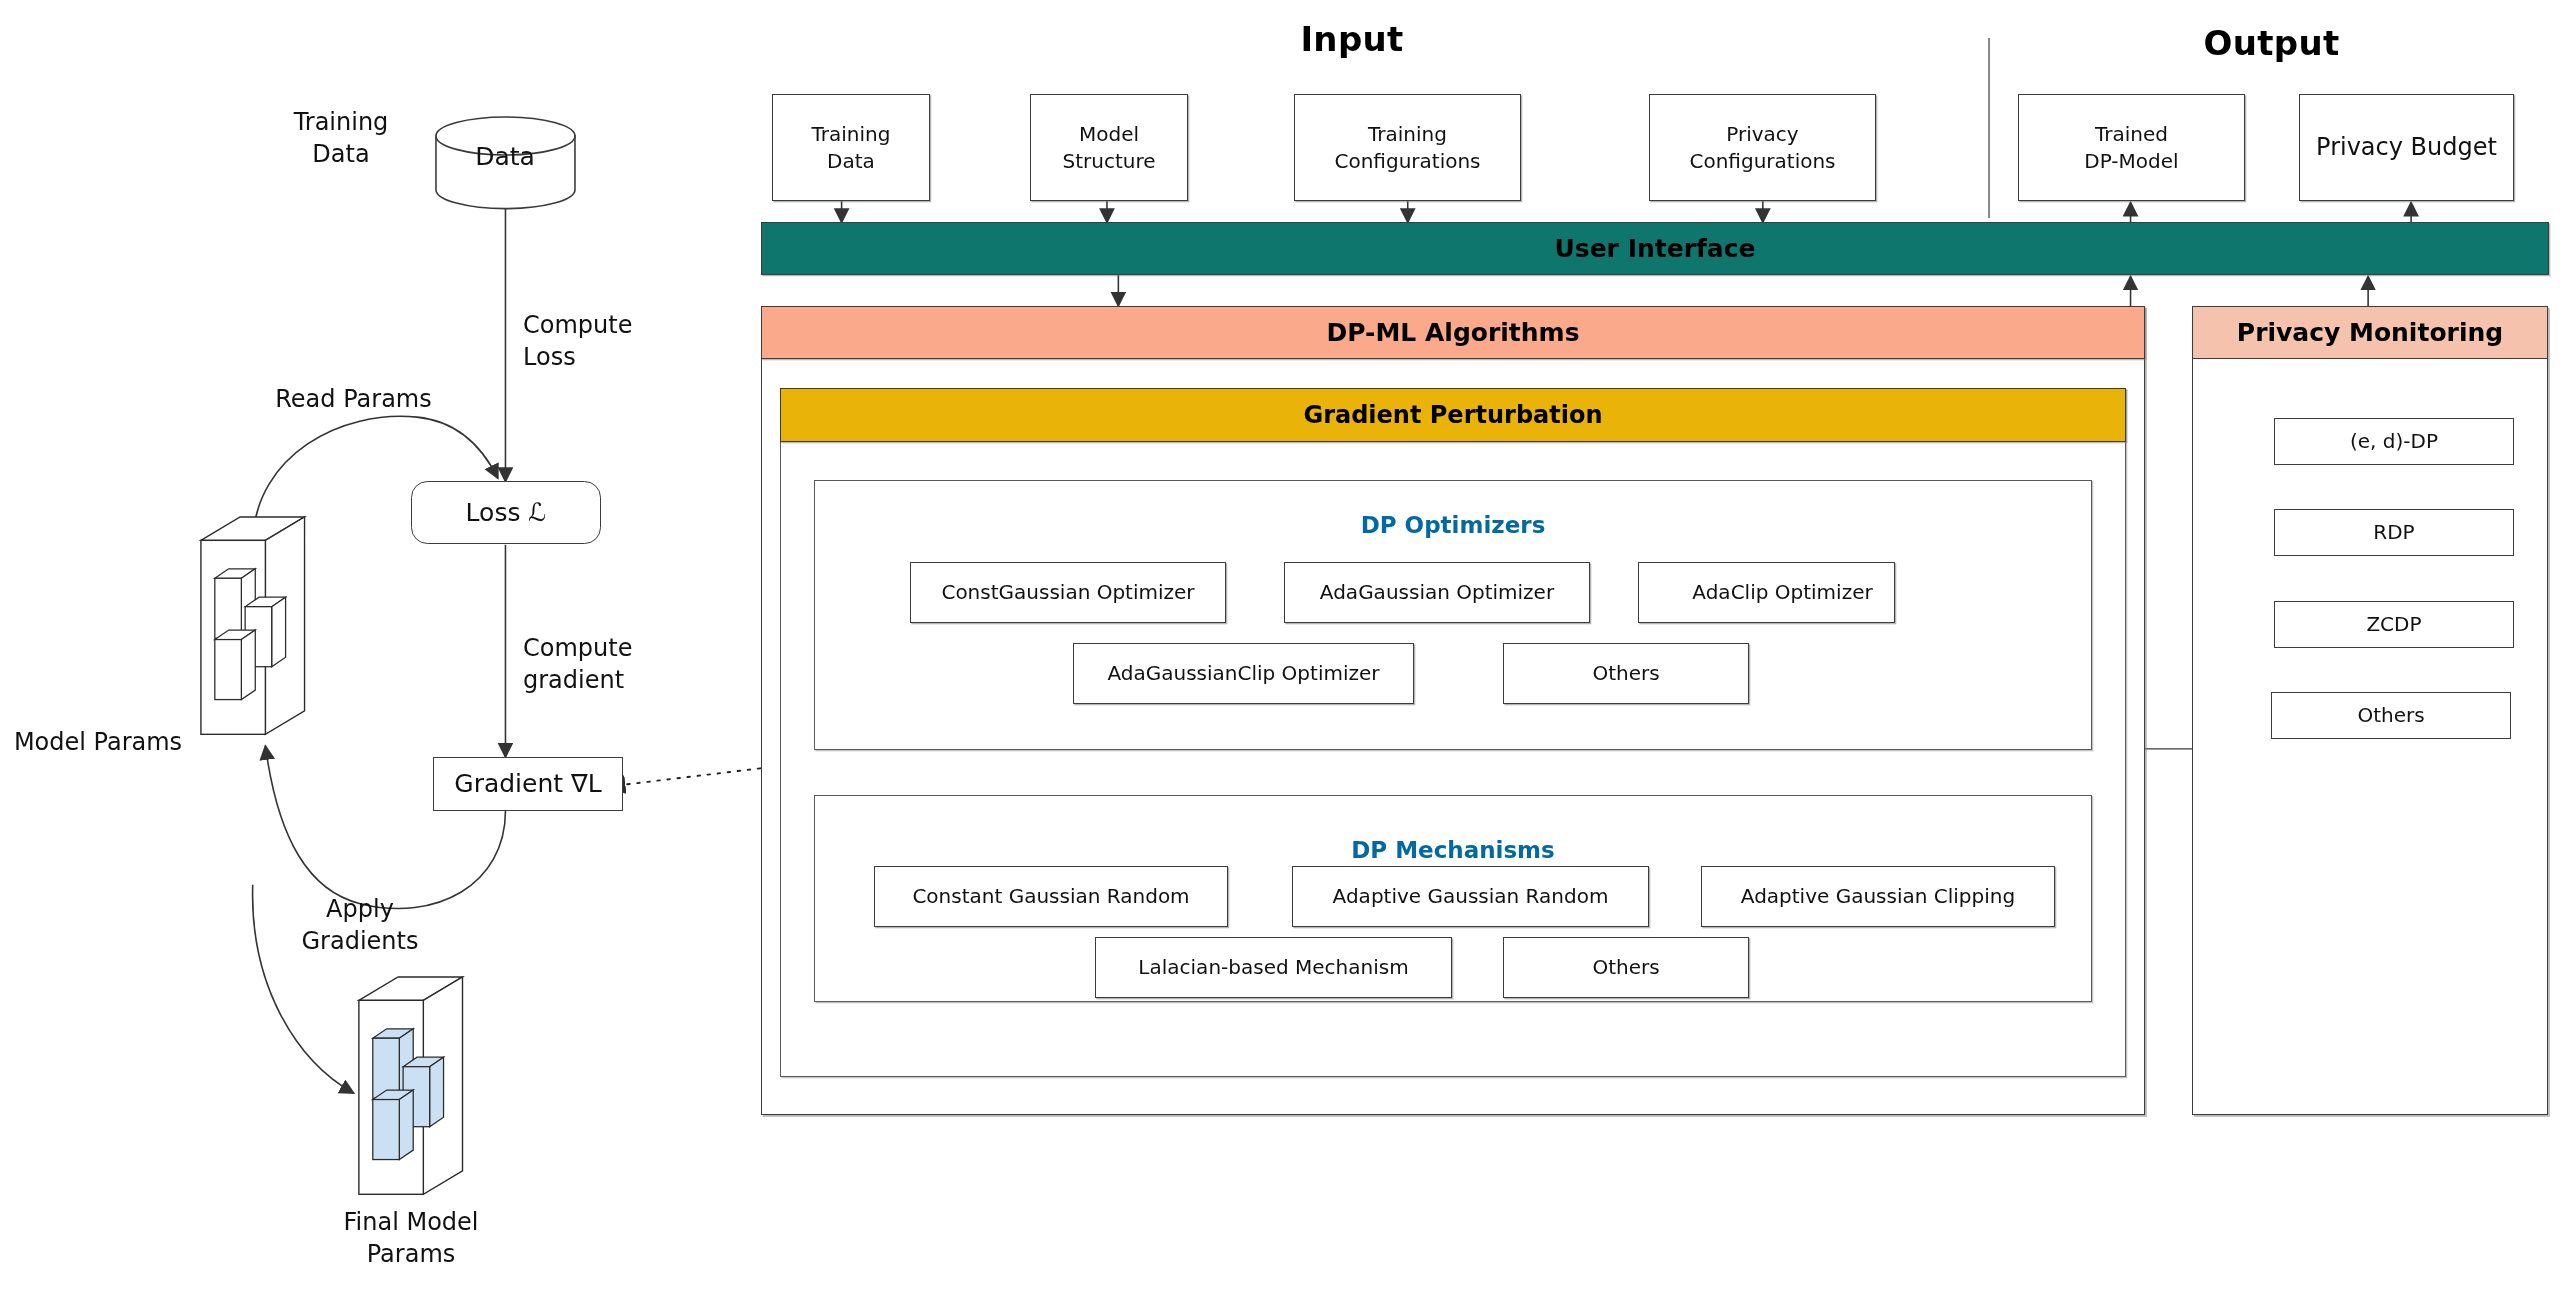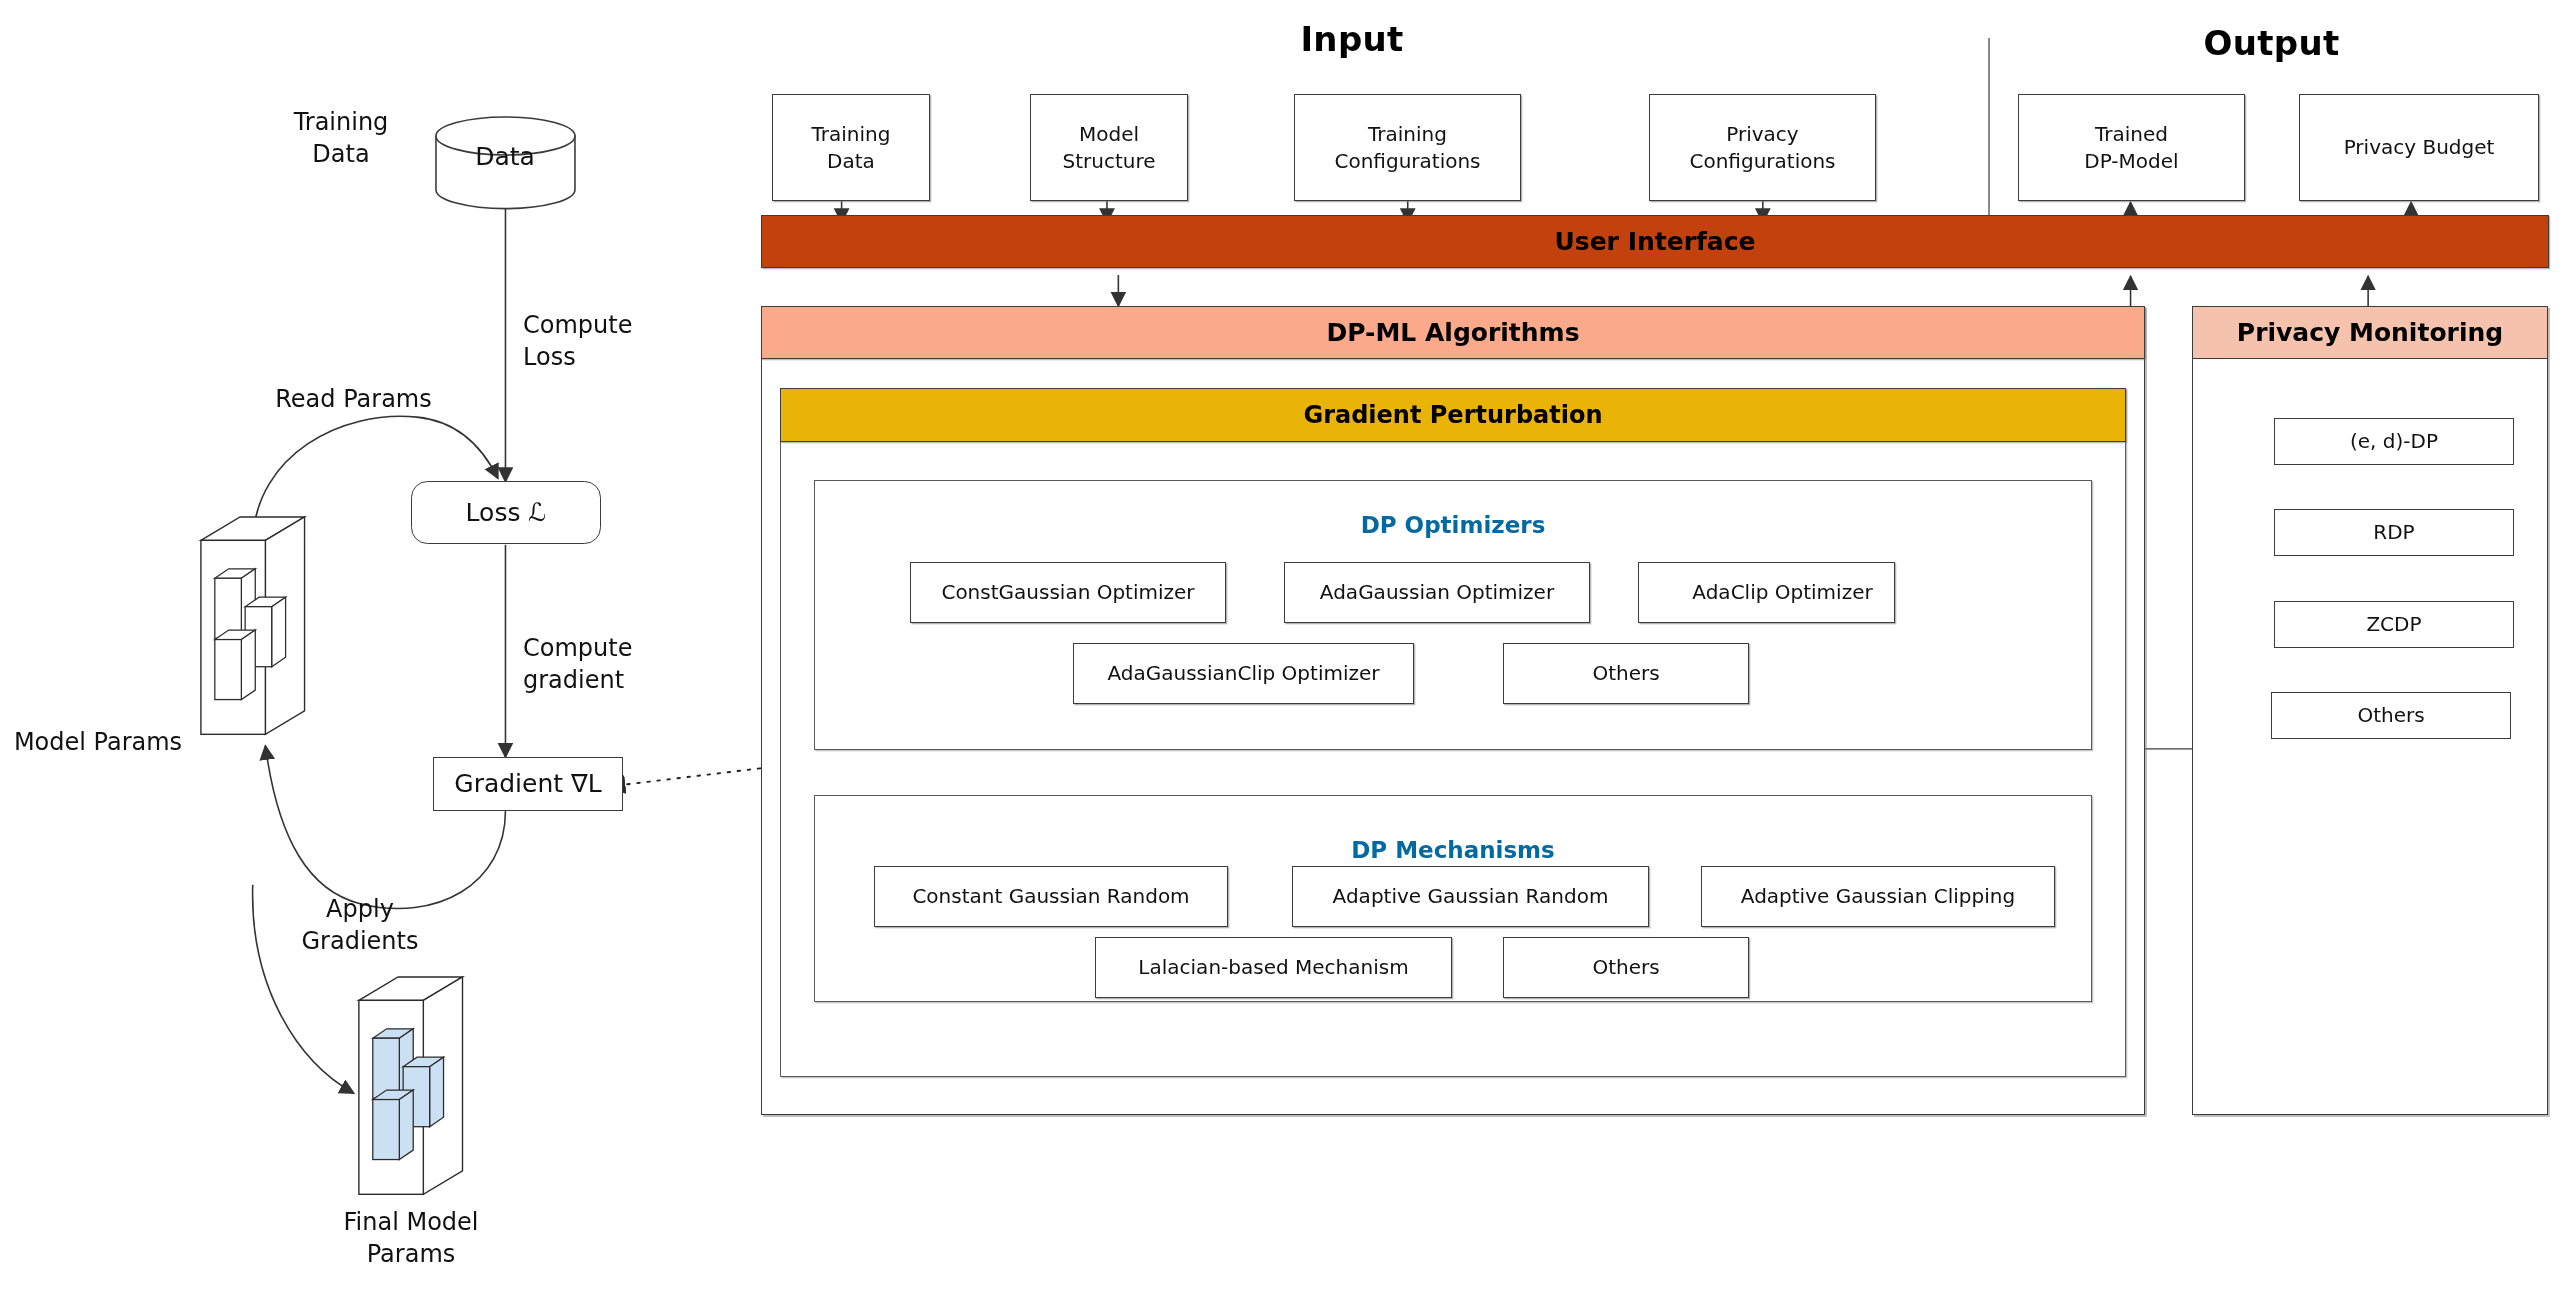--- a/index.html
+++ b/index.html
@@ -199,25 +199,25 @@
   </div>
   <div class="node" style="left:1649px;top:94px;width:227px;height:107px;font-size:20px;white-space:pre-line;">
     <span>Privacy
 Configurations</span>
   </div>
 
   <div class="node" style="left:2018px;top:94px;width:227px;height:107px;font-size:20px;white-space:pre-line;">
     <span>Trained
 DP-Model</span>
   </div>
-  <div class="node" style="left:2299px;top:94px;width:240px;height:107px;font-size:20px;white-space:pre-line;justify-content:center;">
+  <div class="node" style="left:2299px;top:94px;width:215px;height:107px;font-size:24px;white-space:pre-line;justify-content:center;">
     <span>Privacy Budget</span>
   </div>
 
-  <div class="band" style="left:761px;top:215px;width:1788px;height:53px;font-size:25px;background:#c2410c;">
+  <div class="band" style="left:761px;top:222px;width:1788px;height:53px;font-size:25px;background:#0f766e;">
     <span>User Interface</span>
   </div>
 
   <div class="panel-outer" style="left:761px;top:306px;width:1384px;height:809px;"></div>
 
   <div class="band" style="left:761px;top:306px;width:1384px;height:53px;font-size:25px;background:#FAA98B;">
     <span>DP-ML Algorithms</span>
   </div>
 
   <div class="subpanel" style="left:780px;top:388px;width:1346px;height:689px;"></div>

